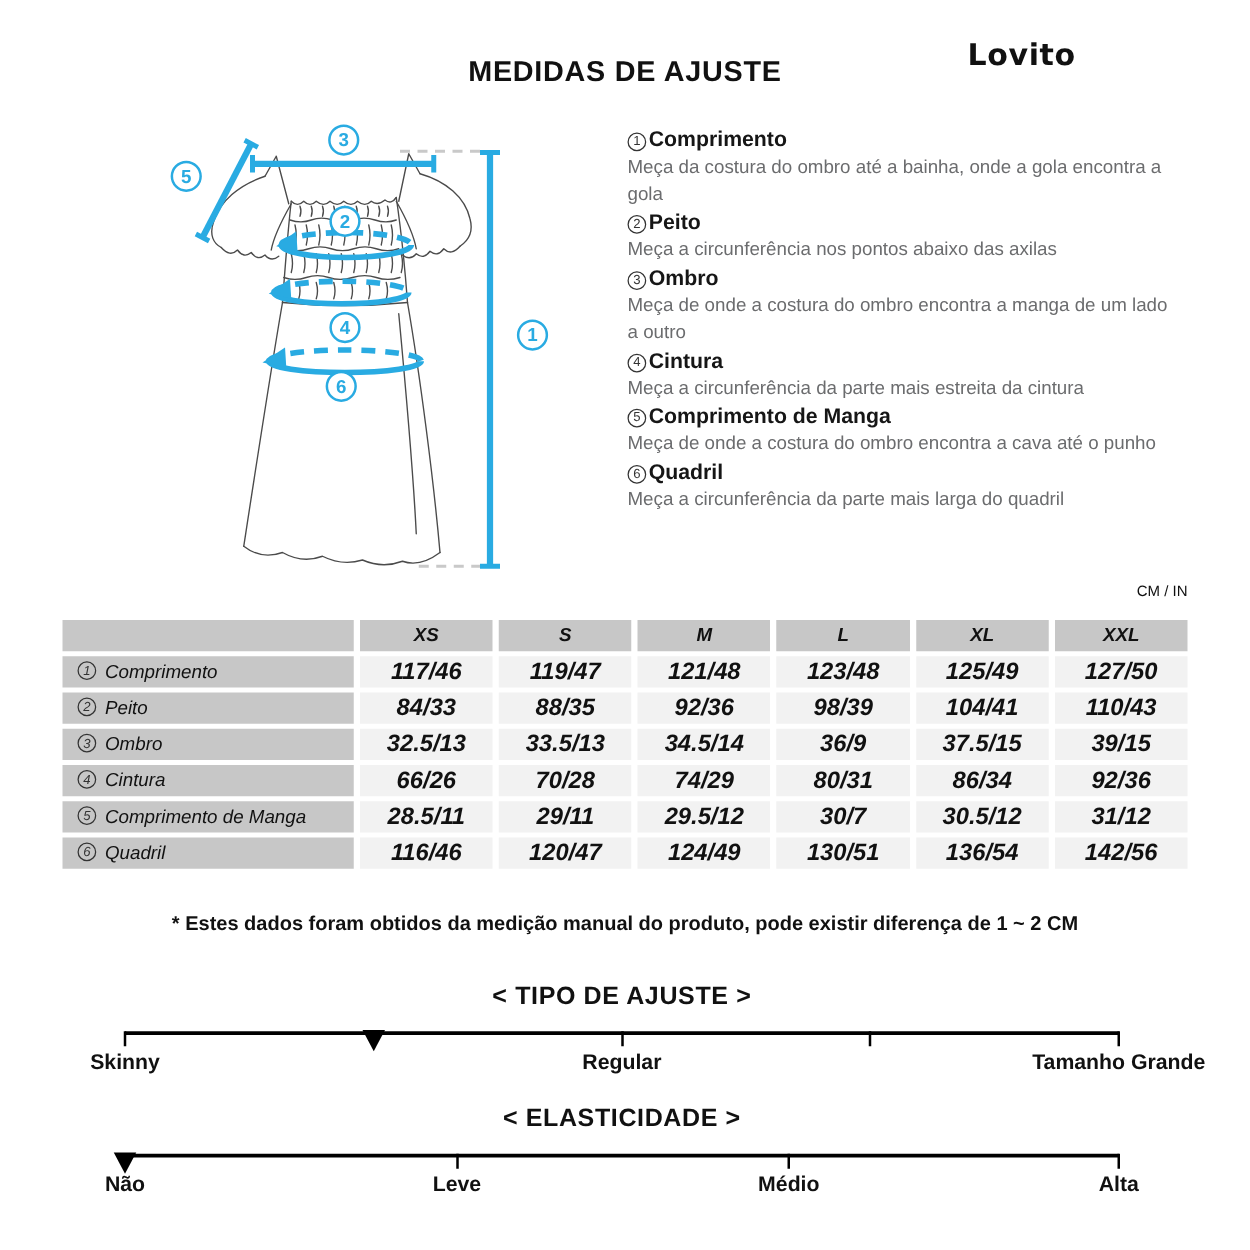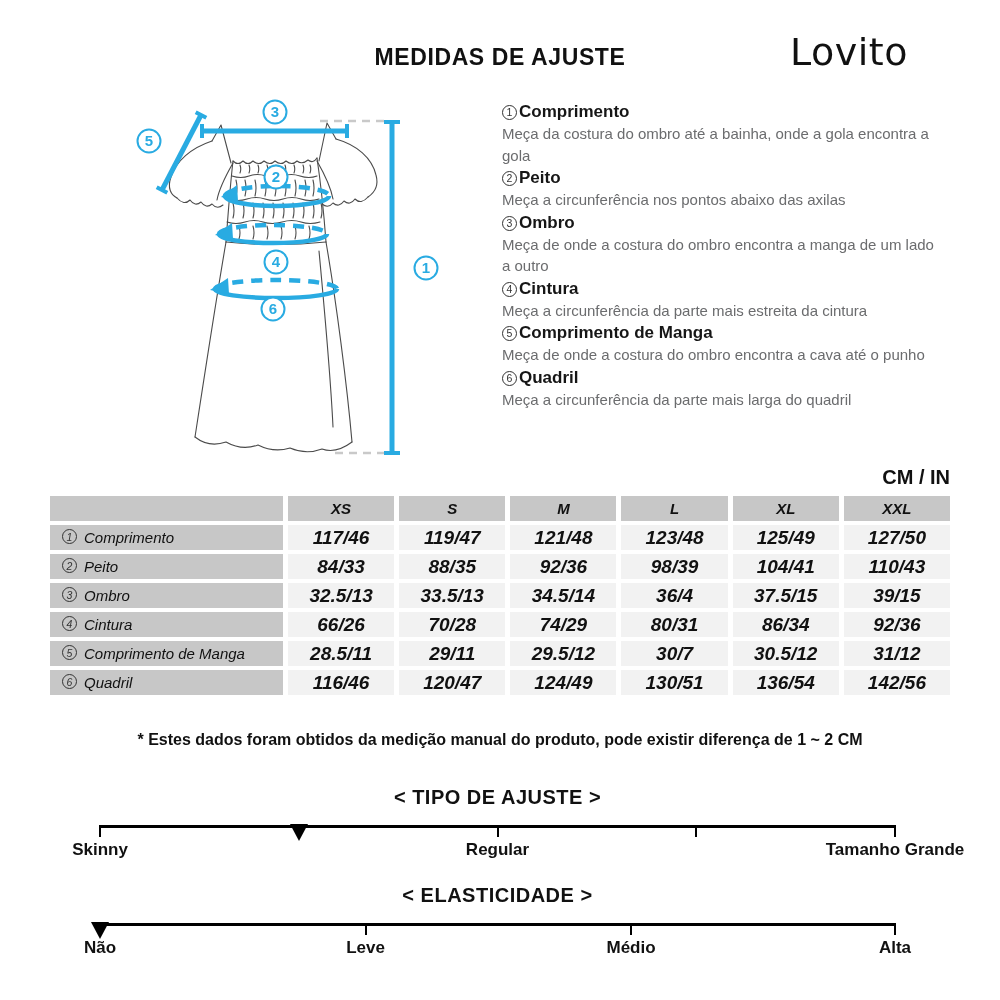--- a/index.html
+++ b/index.html
@@ -2,21 +2,21 @@
 <html style="--accent: #29ABE2; --table-header-bg: #c7c7c7; --table-cell-bg: #f2f2f2; --description-text: #6b6c6e; --diagram-line: #4b4b4b; --dashed-guide: #c9c9c9;"><head>
 <meta charset="utf-8">
 <style>
   html,body{margin:0;padding:0;background:#fff;}
   .page{position:relative;width:1000px;height:1000px;background:#fff;overflow:hidden;
         font-family:"Liberation Sans","DejaVu Sans",sans-serif;color:#111;}
 
   
   .page-title{position:absolute;top:44px;left:0;right:0;text-align:center;
               font-size:23px;font-weight:bold;letter-spacing:.6px;}
-  .brand{position:absolute;top:30px;left:790px;font-size:38px;font-weight:normal;
+  .brand{position:absolute;top:30px;left:774px;font-size:24px;font-weight:bold;
          letter-spacing:.5px;font-family:"DejaVu Sans","Liberation Sans",sans-serif;}
 
   
   .diagram-svg{position:absolute;left:95px;top:85px;width:380px;height:390px;}
   .ln{fill:none;stroke:var(--diagram-line);stroke-width:1.1;stroke-linecap:round;stroke-linejoin:round;}
   .gray-dash{fill:none;stroke:var(--dashed-guide);stroke-width:2.4;stroke-dasharray:8 6;}
   .cy{fill:none;stroke:var(--accent);stroke-width:5;stroke-linecap:butt;}
   .cy-cap{fill:none;stroke:var(--accent);stroke-width:4;}
   .cy-dash{fill:none;stroke:var(--accent);stroke-width:4.5;stroke-dasharray:11 8;}
   .cy-solid{fill:none;stroke:var(--accent);stroke-width:4.5;}
@@ -29,21 +29,21 @@
   .guide-heading{font-size:19px;font-weight:bold;margin:0 0 12px 0;}
   .g-item{margin:0;}
   .g-title{font-size:17px;font-weight:bold;line-height:23px;color:#161616;}
   .num-circle{display:inline-flex;align-items:center;justify-content:center;
               width:15px;height:15px;border:1.3px solid #333;border-radius:50%;
               font-size:10.5px;font-weight:normal;margin-right:2px;position:relative;top:-1px;
               box-sizing:border-box;color:#333;}
   .g-desc{font-size:15px;line-height:21.5px;color:var(--description-text);max-width:432px;}
 
   
-  .unit-label{position:absolute;top:466px;right:50px;font-size:20px;font-weight:bold;}
+  .unit-label{position:absolute;top:466px;right:50px;font-size:12px;font-weight:normal;}
   .size-table{position:absolute;left:50px;top:496px;width:900px;display:grid;
               grid-template-columns:233px repeat(6,1fr);gap:4px 5px;}
   .cell{height:25px;display:flex;align-items:center;justify-content:center;font-size:15px;font-style:italic;}
   .cell.corner,.cell.header,.cell.rowlabel{background:var(--table-header-bg);}
   .cell.header{font-weight:bold;}
   .cell.rowlabel{justify-content:flex-start;padding-left:12px;box-sizing:border-box;}
   .cell.rowlabel .num-circle{margin-right:7px;}
   .cell.value{background:var(--table-cell-bg);font-weight:bold;font-size:19px;text-align:right;}
 
   .footnote{position:absolute;top:731px;left:0;right:0;text-align:center;
@@ -206,21 +206,21 @@
       <div class="cell value">98/39</div>
       <div class="cell value">104/41</div>
       <div class="cell value">110/43</div>
       <div class="cell rowlabel">
         <span class="num-circle">3</span>
         <span>Ombro</span>
       </div>
       <div class="cell value">32.5/13</div>
       <div class="cell value">33.5/13</div>
       <div class="cell value">34.5/14</div>
-      <div class="cell value">36/4</div>
+      <div class="cell value">36/9</div>
       <div class="cell value">37.5/15</div>
       <div class="cell value">39/15</div>
       <div class="cell rowlabel">
         <span class="num-circle">4</span>
         <span>Cintura</span>
       </div>
       <div class="cell value">66/26</div>
       <div class="cell value">70/28</div>
       <div class="cell value">74/29</div>
       <div class="cell value">80/31</div>

